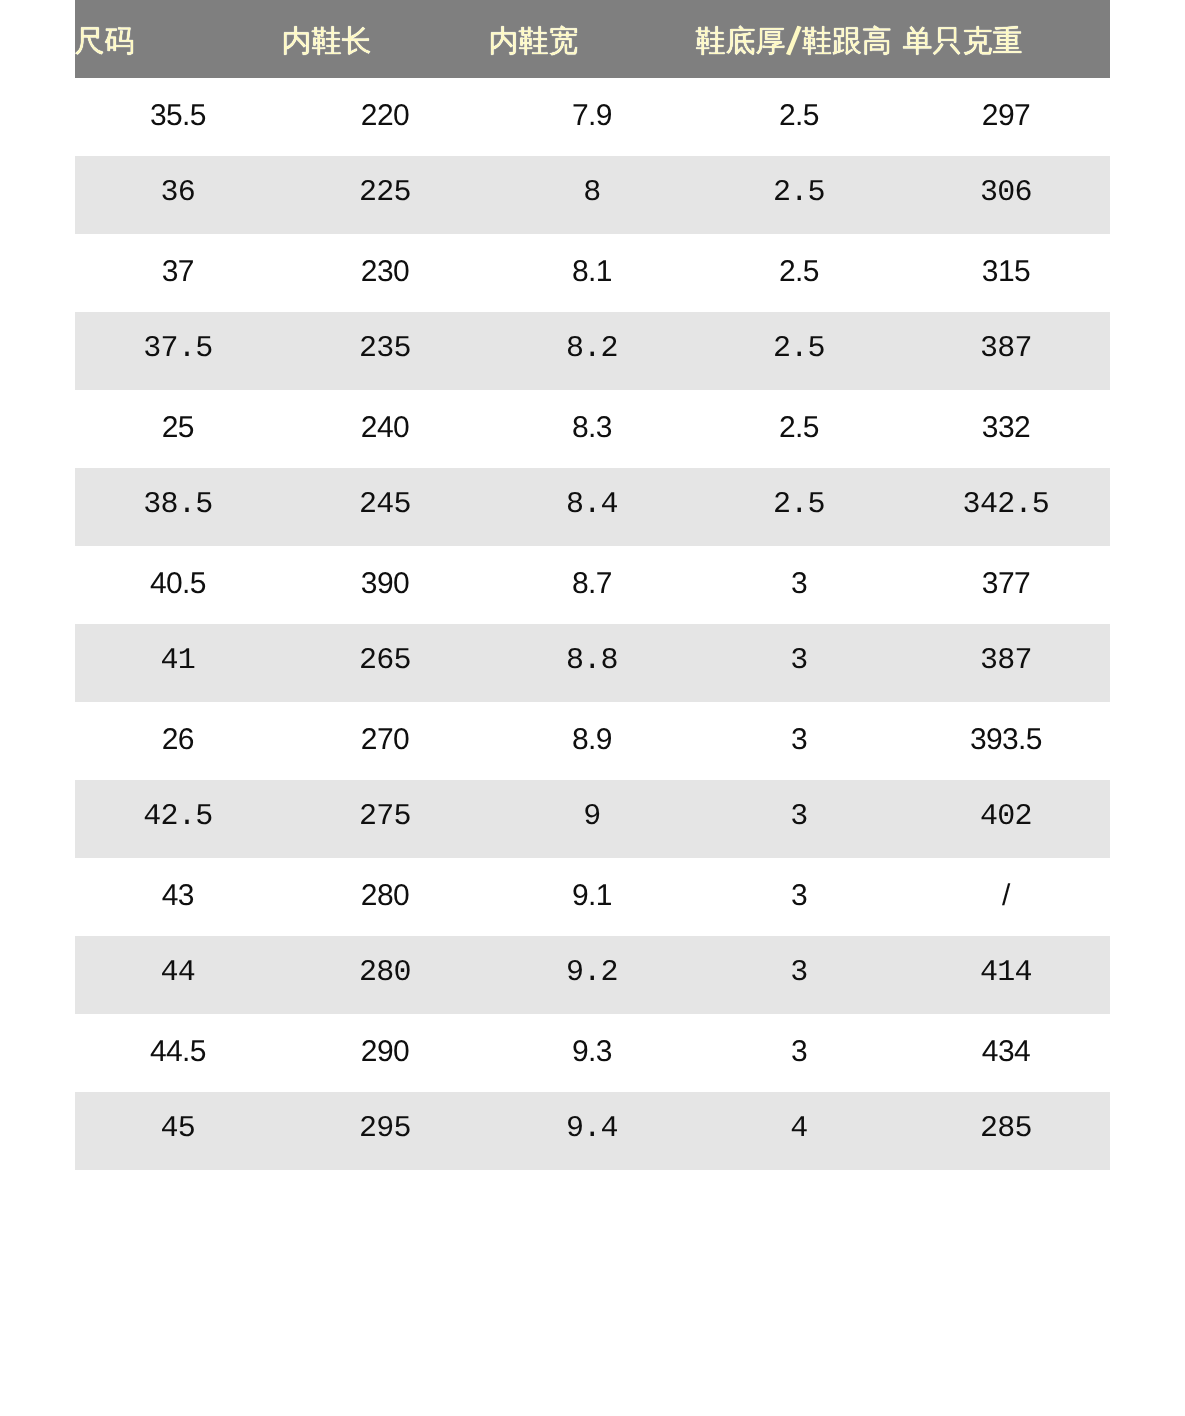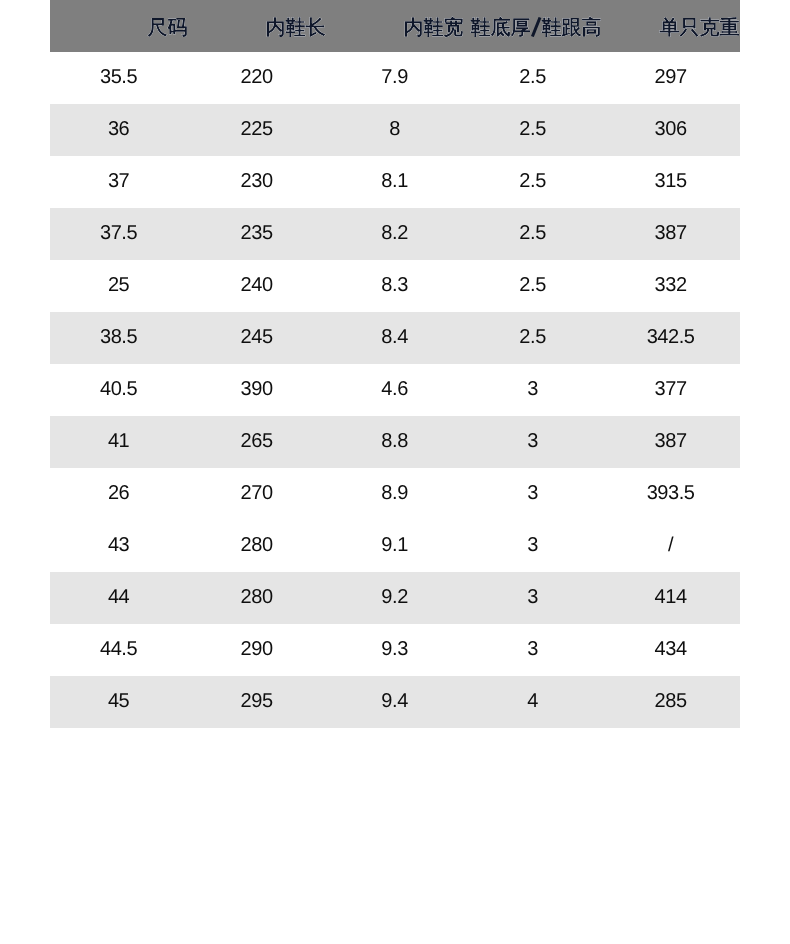--- a/index.html
+++ b/index.html
@@ -13,42 +13,42 @@
   }
   .page { position:relative; width:790px; height:944px; background:#ffffff; }
 
   .size-table {
     position:absolute; left:49.6px; top:0px; width:690px;
     border-collapse:collapse; border-spacing:0; table-layout:fixed;
   }
   .size-table col { width:138px; }
 
   .size-table th.hcell {
-    background:#7f7f7f; color:#0f172a;
-    font-size:20px; font-weight:bold;
+    background:#7f7f7f; color:#fef9c3;
+    font-size:20px; font-weight:normal;
     height:52px; line-height:52px;
     padding:0; margin:0; border:0;
-    text-align:right; vertical-align:middle; white-space:nowrap;
+    text-align:left; vertical-align:middle; white-space:nowrap;
   }
   .size-table th.hcell .hv { display:inline-block; position:relative; top:1.5px;
     text-shadow:0 0 0.5px #ffffff, 0 0 0.5px #ffffff, 0 0 0.5px #ffffff; }
   .size-table th.hcell .hv .sl {
     display:inline-block; width:11px; height:20px; vertical-align:-3px;
     position:relative; overflow:visible;
   }
   .size-table th.hcell .hv .sl svg { position:absolute; left:0; top:0; display:block; }
 
   .size-table td.dcell {
     background:#ffffff; color:#0f0f0f;
     font-size:20px; font-weight:400;
     height:52px; line-height:52px;
     padding:0; margin:0; border:0;
     text-align:center; vertical-align:middle; white-space:nowrap;
   }
-  .size-table tr.alt td.dcell { background:#e5e5e5; }
+  .size-table tr.alt td.dcell { background:#e5e5e5;font-family:Liberation Mono, monospace; }
   .size-table td.dcell .cv {
     display:inline-block; position:relative; top:-1px;
     letter-spacing:-0.45px;
   }
 </style>
 </head>
 <body>
 
 <div class="page">
   <table class="size-table">
@@ -109,37 +109,44 @@
       <tr class="data-row alt">
         <td class="dcell"><span class="cv">38.5</span></td>
         <td class="dcell"><span class="cv">245</span></td>
         <td class="dcell"><span class="cv">8.4</span></td>
         <td class="dcell"><span class="cv">2.5</span></td>
         <td class="dcell"><span class="cv">342.5</span></td>
       </tr>
       <tr class="data-row">
         <td class="dcell"><span class="cv">40.5</span></td>
         <td class="dcell"><span class="cv">390</span></td>
-        <td class="dcell"><span class="cv">4.6</span></td>
+        <td class="dcell"><span class="cv">8.7</span></td>
         <td class="dcell"><span class="cv">3</span></td>
         <td class="dcell"><span class="cv">377</span></td>
       </tr>
       <tr class="data-row alt">
         <td class="dcell"><span class="cv">41</span></td>
         <td class="dcell"><span class="cv">265</span></td>
         <td class="dcell"><span class="cv">8.8</span></td>
         <td class="dcell"><span class="cv">3</span></td>
         <td class="dcell"><span class="cv">387</span></td>
       </tr>
       <tr class="data-row">
         <td class="dcell"><span class="cv">26</span></td>
         <td class="dcell"><span class="cv">270</span></td>
         <td class="dcell"><span class="cv">8.9</span></td>
         <td class="dcell"><span class="cv">3</span></td>
         <td class="dcell"><span class="cv">393.5</span></td>
+      </tr>
+      <tr class="data-row alt">
+        <td class="dcell"><span class="cv">42.5</span></td>
+        <td class="dcell"><span class="cv">275</span></td>
+        <td class="dcell"><span class="cv">9</span></td>
+        <td class="dcell"><span class="cv">3</span></td>
+        <td class="dcell"><span class="cv">402</span></td>
       </tr>
       <tr class="data-row">
         <td class="dcell"><span class="cv">43</span></td>
         <td class="dcell"><span class="cv">280</span></td>
         <td class="dcell"><span class="cv">9.1</span></td>
         <td class="dcell"><span class="cv">3</span></td>
         <td class="dcell"><span class="cv">/</span></td>
       </tr>
       <tr class="data-row alt">
         <td class="dcell"><span class="cv">44</span></td>

